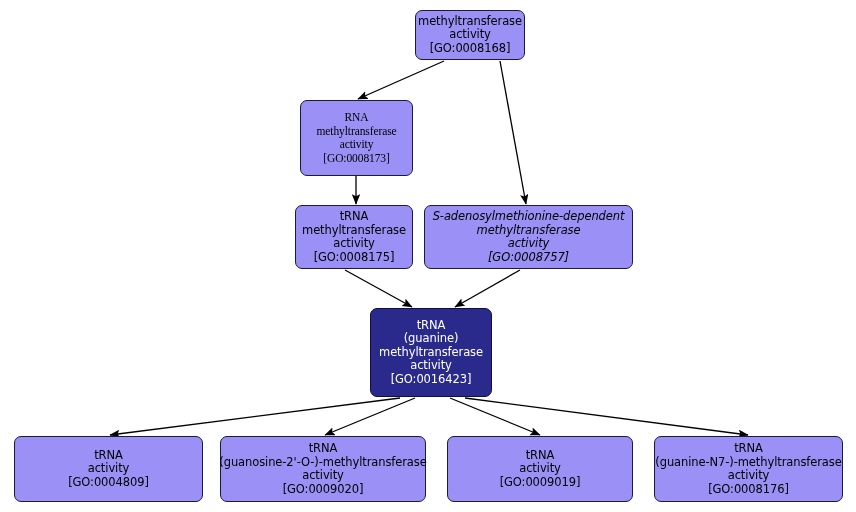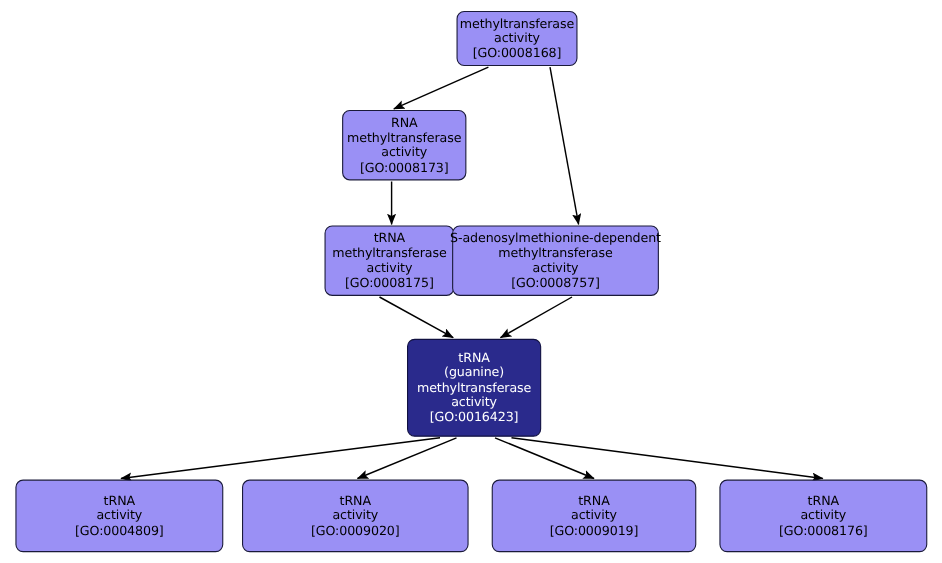--- a/index.html
+++ b/index.html
@@ -75,60 +75,62 @@
         <line x1="465" y1="398" x2="748" y2="435" stroke="#000000" stroke-width="1.3" marker-end="url(#arrowhead)"></line>
       </g>
   </svg>
 
   <div id="node-layer">
       <div class="node light" style="left: 415px; top: 10px; width: 110px; height: 50px;">
         <span class="ln">methyltransferase</span>
         <span class="ln">activity</span>
         <span class="ln">[GO:0008168]</span>
       </div>
-      <div class="node light" style="left: 311px; top: 100px; width: 113px; height: 64px;">
+      <div class="node light" style="left: 300px; top: 100px; width: 113px; height: 76px; font-family: Liberation Serif, serif;">
         <span class="ln">RNA</span>
         <span class="ln">methyltransferase</span>
         <span class="ln">activity</span>
         <span class="ln">[GO:0008173]</span>
       </div>
       <div class="node light" style="left: 295px; top: 205px; width: 118px; height: 64px;">
         <span class="ln">tRNA</span>
         <span class="ln">methyltransferase</span>
         <span class="ln">activity</span>
         <span class="ln">[GO:0008175]</span>
       </div>
-      <div class="node light" style="left: 411px; top: 205px; width: 188px; height: 64px;">
+      <div class="node light" style="left: 424px; top: 205px; width: 209px; height: 64px; font-style: italic;">
         <span class="ln">S-adenosylmethionine-dependent</span>
         <span class="ln">methyltransferase</span>
         <span class="ln">activity</span>
         <span class="ln">[GO:0008757]</span>
       </div>
       <div class="node dark" style="left: 370px; top: 308px; width: 122px; height: 89px;">
         <span class="ln">tRNA</span>
         <span class="ln">(guanine)</span>
         <span class="ln">methyltransferase</span>
         <span class="ln">activity</span>
         <span class="ln">[GO:0016423]</span>
       </div>
       <div class="node light" style="left: 14px; top: 436px; width: 189px; height: 66px;">
         <span class="ln">tRNA</span>
         <span class="ln">activity</span>
         <span class="ln">[GO:0004809]</span>
       </div>
       <div class="node light" style="left: 220px; top: 436px; width: 206px; height: 66px;">
         <span class="ln">tRNA</span>
+        <span class="ln">(guanosine-2'-O-)-methyltransferase</span>
         <span class="ln">activity</span>
         <span class="ln">[GO:0009020]</span>
       </div>
       <div class="node light" style="left: 447px; top: 436px; width: 186px; height: 66px;">
         <span class="ln">tRNA</span>
         <span class="ln">activity</span>
         <span class="ln">[GO:0009019]</span>
       </div>
       <div class="node light" style="left: 654px; top: 436px; width: 189px; height: 66px;">
         <span class="ln">tRNA</span>
+        <span class="ln">(guanine-N7-)-methyltransferase</span>
         <span class="ln">activity</span>
         <span class="ln">[GO:0008176]</span>
       </div>
     </div>
 
 </div>
 
 </body></html>

